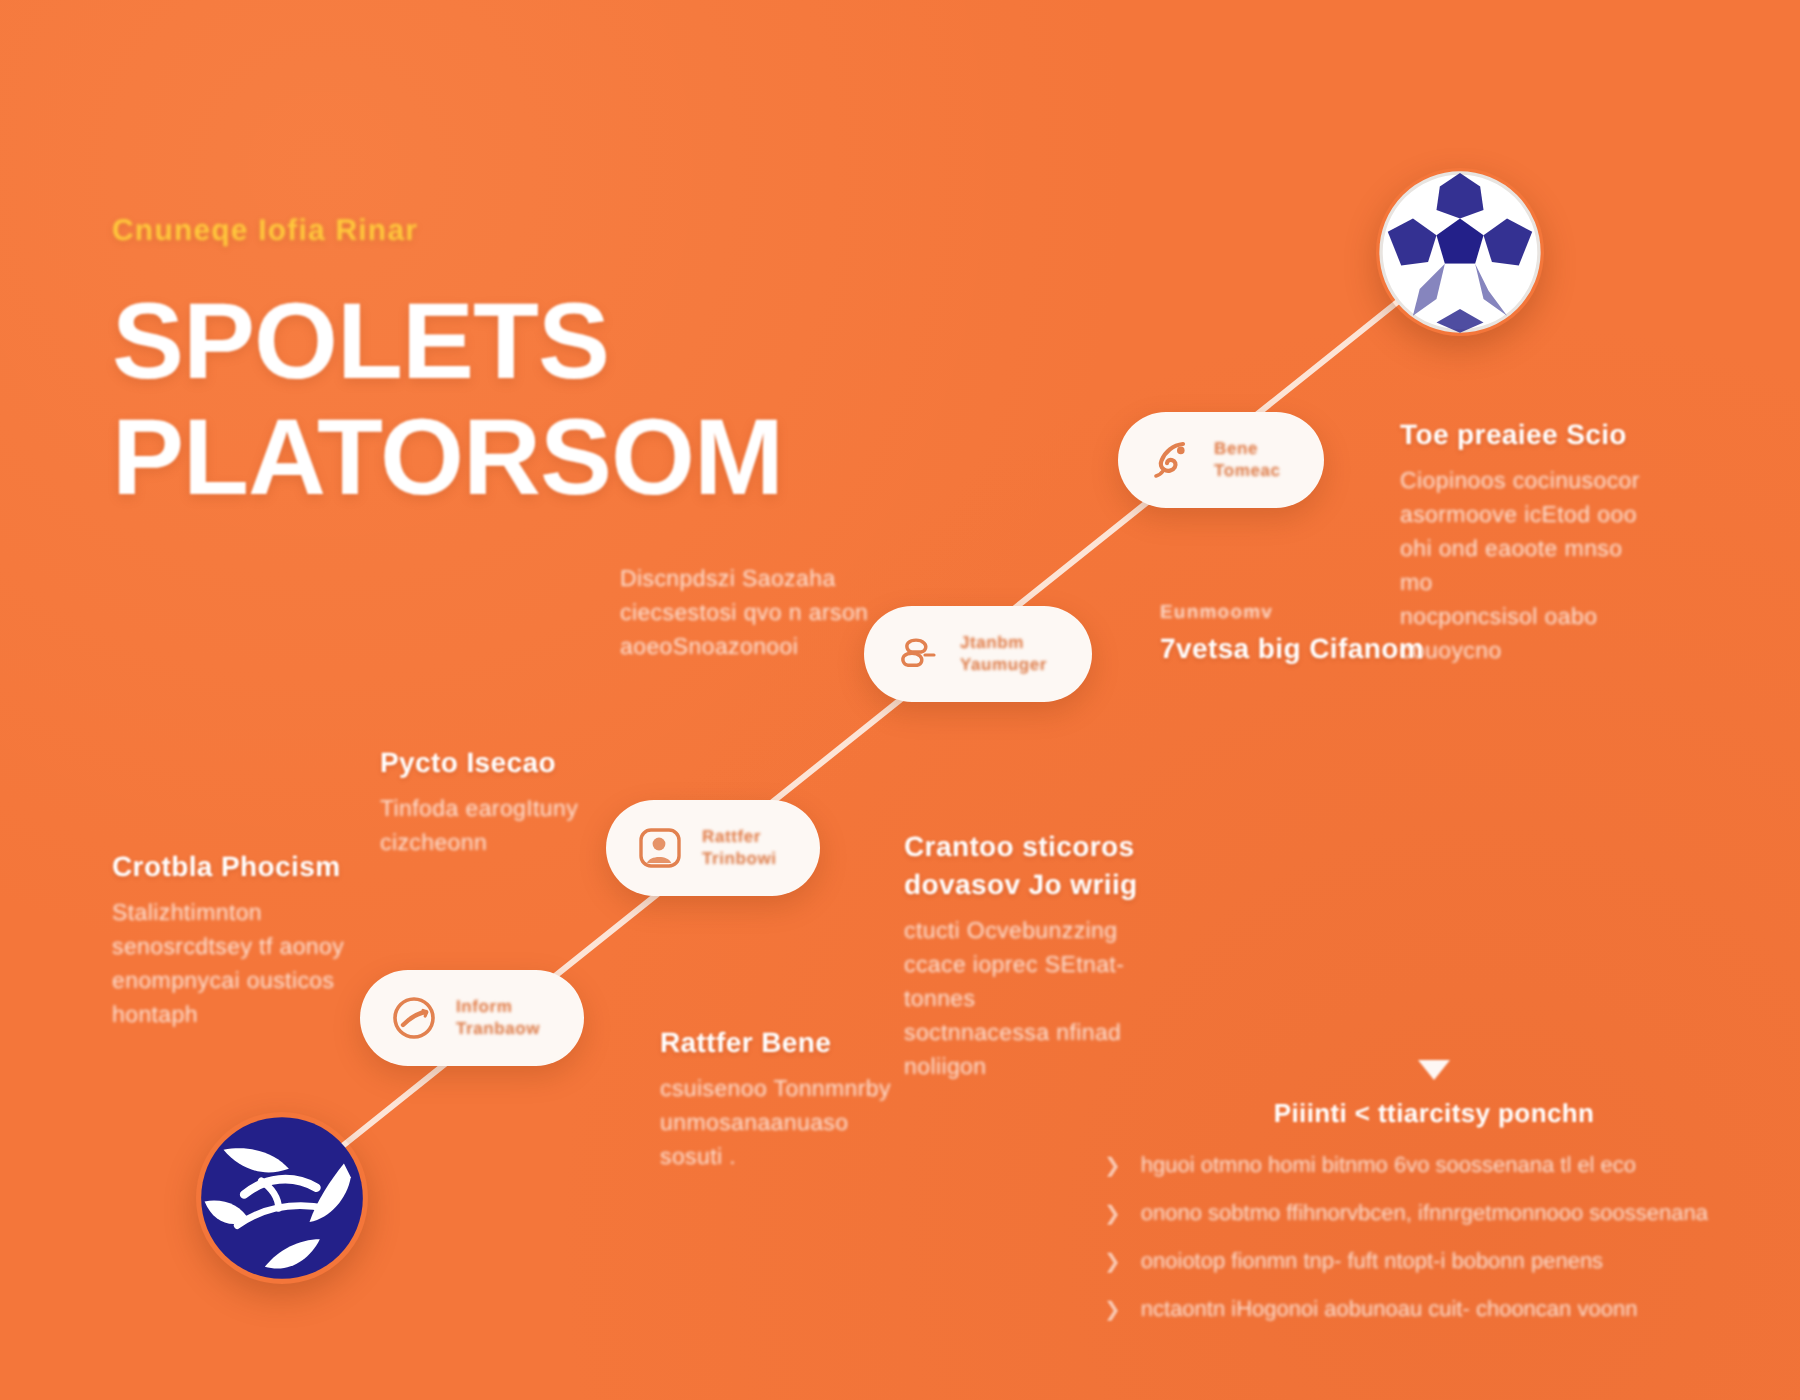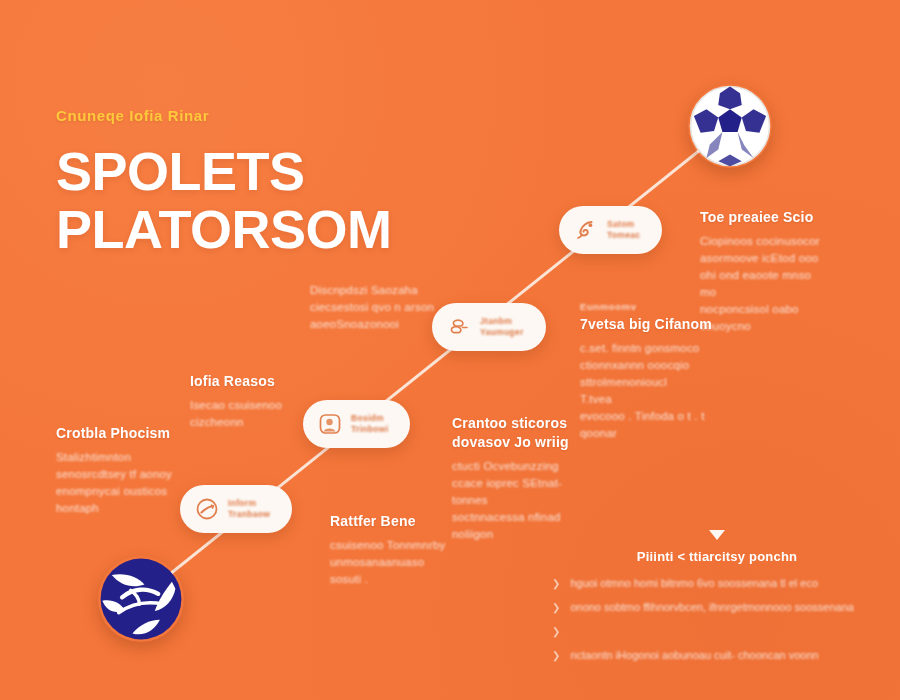--- a/index.html
+++ b/index.html
@@ -197,21 +197,21 @@
 
   <div class="pill p2">
     <span class="picon">
       <svg viewBox="0 0 24 24" width="24" height="24">
         <rect x="2.5" y="3" width="19" height="18" rx="5" fill="none" stroke="#e2814f" stroke-width="1.7"></rect>
         <circle cx="11.5" cy="10" r="3.2" fill="#e2814f" opacity=".85"></circle>
         <path d="M5.5 19.5 C6.8 15.6 16 15.4 17.6 19.5" fill="#e2814f" opacity=".85"></path>
       </svg>
     </span>
     <span class="ptext">
-      <span>Bosidm</span>
+      <span>Rattfer</span>
       <span class="l2">Trinbowi</span>
     </span>
   </div>
 
   <div class="pill p3">
     <span class="picon">
       <svg viewBox="0 0 24 24" width="24" height="24">
         <path d="M7 6.5 C9 4.6 13 4.6 15 6.5 C16.6 8 16 10.6 13.6 11 L8.8 11 C6.6 10.6 5.8 8 7 6.5 Z" fill="none" stroke="#e2814f" stroke-width="1.7" stroke-linejoin="round"></path>
         <path d="M5 13 C7 11.2 11 11.2 13 13 C14.6 14.6 14 17.2 11.6 17.6 L6.8 17.6 C4.6 17.2 3.8 14.6 5 13 Z" fill="none" stroke="#e2814f" stroke-width="1.7" stroke-linejoin="round"></path>
         <path d="M15.5 12.5 L20 12.5" stroke="#e2814f" stroke-width="1.6" stroke-linecap="round"></path>
@@ -226,36 +226,36 @@
   <div class="pill p4">
     <span class="picon">
       <svg viewBox="0 0 24 24" width="24" height="24">
         <path d="M17.5 4 C12.5 4.5 8.5 8 6.8 12.2 C6 14 6.5 15.8 8 16.8 C9.8 18 12.4 17.4 13.4 15.6
                  C14.2 14.2 13.6 12.6 12.2 12.1 C10.9 11.6 9.6 12.4 9.5 13.6" fill="none" stroke="#e2814f" stroke-width="2.1" stroke-linecap="round"></path>
         <circle cx="16.4" cy="7.2" r="1.9" fill="#e2814f"></circle>
         <path d="M7.5 17.5 C6.5 19 5.5 19.6 4 20" fill="none" stroke="#e2814f" stroke-width="1.8" stroke-linecap="round"></path>
       </svg>
     </span>
     <span class="ptext">
-      <span>Satom</span>
+      <span>Bene</span>
       <span class="l2">Tomeac</span>
     </span>
   </div>
 
   <div class="tb tb-credible">
     <div class="gtext head">Crotbla Phocism</div>
     <div class="gtext body">Stalizhtimnton
 senosrcdtsey tf aonoy
 enompnycai ousticos
 hontaph</div>
   </div>
 
   <div class="tb tb-pycto">
-    <div class="gtext head">Iofia Reasos</div>
-    <div class="gtext body">Isecao csuisenoo
+    <div class="gtext head">Pycto Isecao</div>
+    <div class="gtext body">Tinfoda earogItuny
 cizcheonn</div>
   </div>
 
   <div class="tb tb-dicho">
     <div class="gtext body">Discnpdszi Saozaha
 ciecsestosi  qvo n arson
 aoeoSnoazonooi</div>
   </div>
 
   <div class="tb tb-rattler">
@@ -281,44 +281,39 @@
 asormoove icEtod ooo
 ohi ond eaoote mnso
 mo
 nocponcsisol oabo
 couoycno</div>
   </div>
 
   <div class="tb tb-right-mid">
     <div class="gtext eyebrow-sm sml">Eunmoomv</div>
     <div class="gtext head">7vetsa big Cifanom</div>
-    <div class="gtext body">c.set. finntn gonsmoco
-ctionnxannn ooocqio
-sttrolmenonioucl
-T.tvea
-evocooo . Tinfoda o t . t
-qoonar</div>
   </div>
 
   <div class="bullets">
     <div class="bhead">
       <span class="tri"></span>
       <span class="btitle">Piiinti &lt; ttiarcitsy ponchn</span>
     </div>
     <ul>
       <li>
         <span class="chev">❯</span>
         <span class="btxt">hguoi otmno homi bitnmo  6vo soossenana tl el eco</span>
       </li>
       <li>
         <span class="chev">❯</span>
         <span class="btxt">onono sobtmo ffihnorvbcen, ifnnrgetmonnooo soossenana</span>
       </li>
       <li>
         <span class="chev">❯</span>
+        <span class="btxt">onoiotop fionmn tnp- fuft ntopt-i bobonn penens</span>
       </li>
       <li>
         <span class="chev">❯</span>
         <span class="btxt">nctaontn iHogonoi aobunoau  cuit-  chooncan   voonn</span>
       </li>
     </ul>
   </div>
 
 </div>
 

